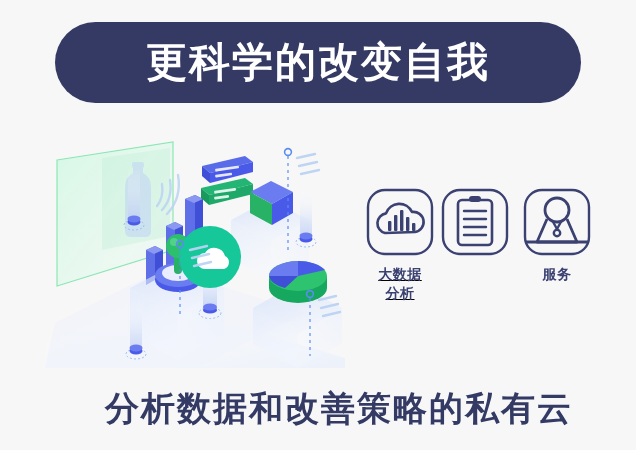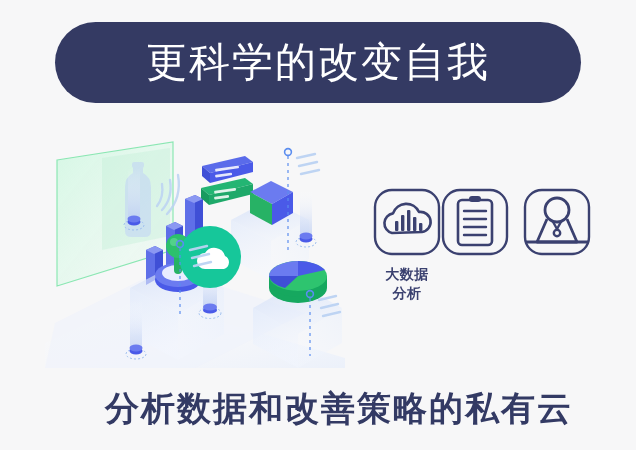--- a/index.html
+++ b/index.html
@@ -31,21 +31,21 @@
     background: #343a63;
     border-radius: 41px;
     display: flex;
     align-items: center;
     justify-content: center;
   }
   .banner-title {
     color: #ffffff;
     font-size: 41px;
     line-height: 1;
-    font-weight: 400;
+    font-weight: 700;
     letter-spacing: 2px;
     white-space: nowrap;
   }
 
   
   .footline {
     position: absolute;
     left: 0;
     top: 386px;
     width: 636px;
@@ -75,21 +75,21 @@
     top: 188px;
     width: 248px;
     height: 140px;
   }
   .feature {
     position: absolute;
     top: 0;
     width: 74px;
     text-align: center;
   }
-  .feature.f0 { left: 18px; }
+  .feature.f0 { left: 11px; text-decoration: underline; }
   .feature.f1 { left: 86px; }
   .feature.f2 { left: 168px; }
   .feat-icon {
     width: 68px;
     height: 68px;
     margin: 0 auto;
   }
   .feat-icon svg { display: block; }
   .feat-label {
     margin-top: 9px;
@@ -336,20 +336,21 @@
             <circle cx="34" cy="22" r="12" fill="none" stroke="#3b4170" stroke-width="2.8"></circle>
             <path d="M24,31 L14,54 L54,54 L44,31" fill="none" stroke="#3b4170" stroke-width="2.8" stroke-linejoin="round"></path>
             <path d="M29,32 L34,41 L39,32" fill="none" stroke="#3b4170" stroke-width="2.4" stroke-linejoin="round"></path>
             <circle cx="34" cy="45" r="3.2" fill="none" stroke="#3b4170" stroke-width="2.4"></circle>
             <line x1="0" y1="54" x2="68" y2="54" stroke="#3b4170" stroke-width="2.8"></line>
           </g>
           <rect x="2" y="2" width="64" height="64" rx="17" fill="none" stroke="#3b4170" stroke-width="2.4"></rect>
         </svg>
       </div>
       <div class="feat-label">
+        <span>服务</span>
       </div>
     </div>
 
   </div>
 
   <div class="footline">分析数据和改善策略的私有云</div>
 
 </div>
 
 </body></html>

